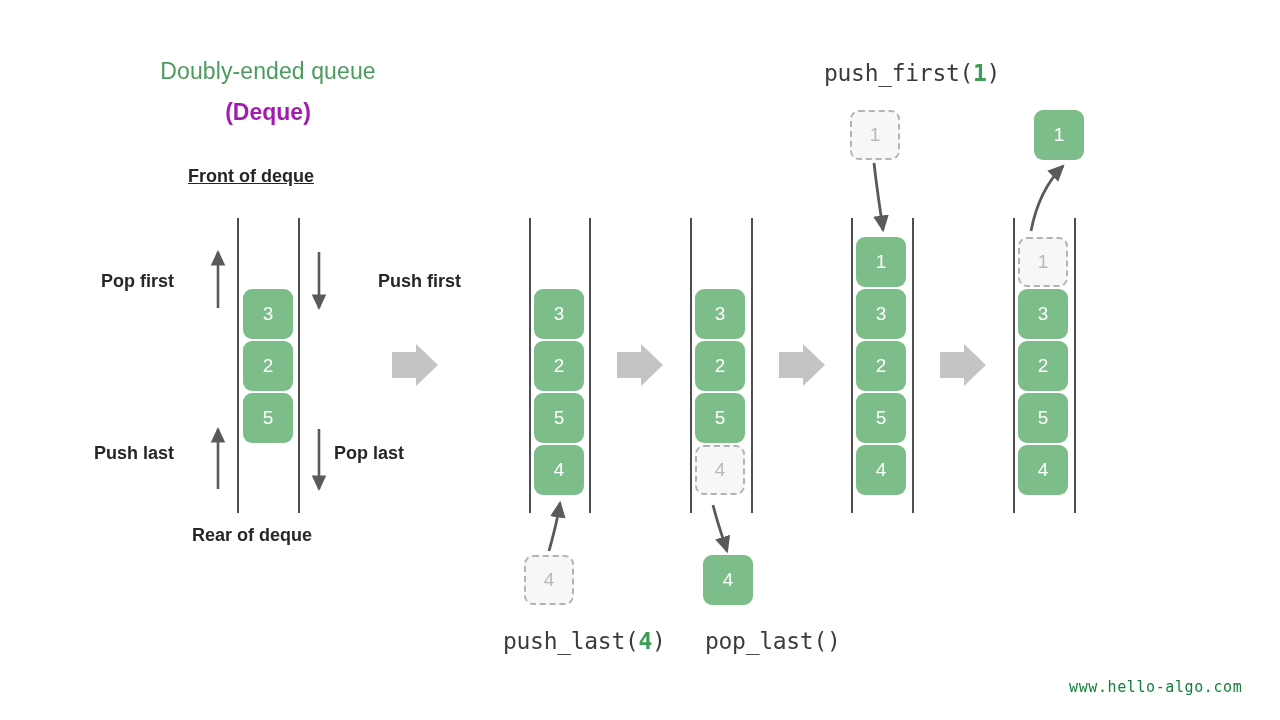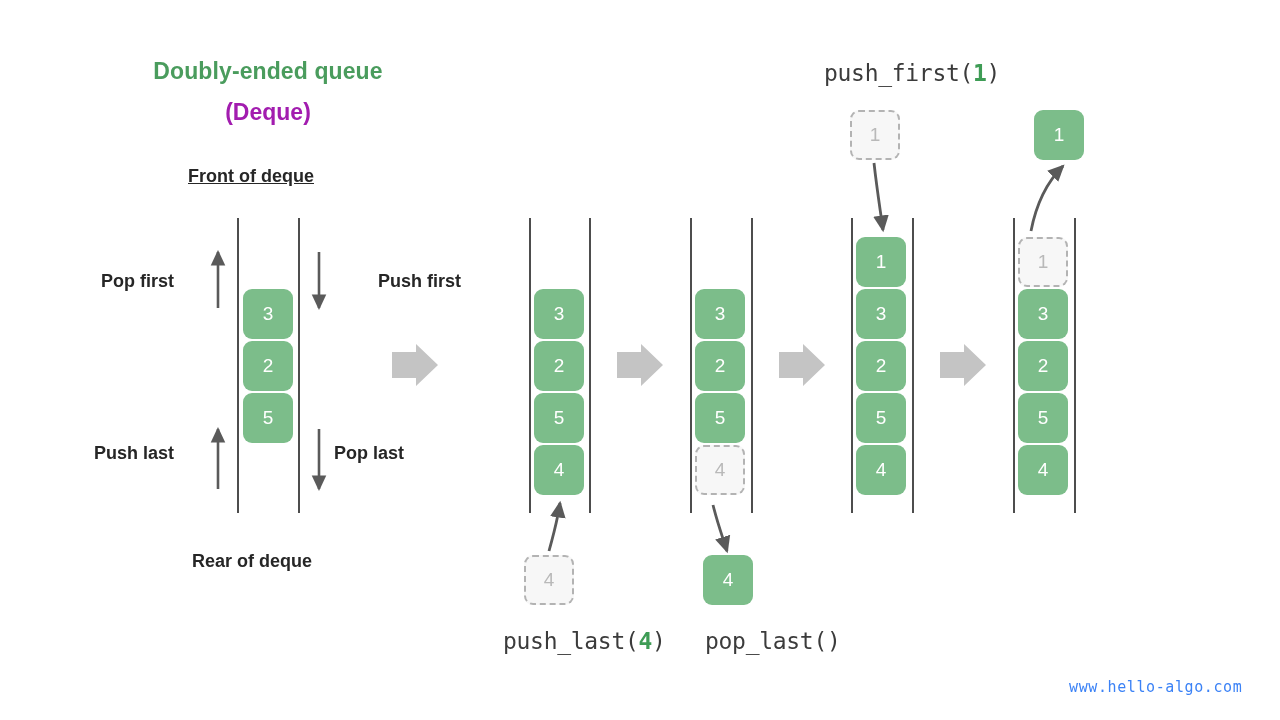--- a/index.html
+++ b/index.html
@@ -17,21 +17,21 @@
     height: 720px;
     overflow: hidden;
     background: #ffffff;
   }
 
   
   .title {
     position: absolute;
     text-align: center;
     color: #4a9c5d;
-    font-weight: bold;
+    font-weight: normal;
     font-size: 23px;
     letter-spacing: 0.1px;
     white-space: nowrap;
   }
   .sub-title {
     position: absolute;
     text-align: center;
     color: #a21caf;
     font-weight: bold;
     font-size: 23px;
@@ -51,21 +51,21 @@
     font-size: 23px;
     white-space: nowrap;
     letter-spacing: -0.3px;
   }
   .op-label .arg {
     color: #3e9c55;
     font-weight: bold;
   }
   .watermark {
     position: absolute;
-    color: #3b82f6;
+    color: #15803d;
     font-family: "DejaVu Sans Mono", "Liberation Mono", monospace;
     font-size: 15px;
     letter-spacing: 0.6px;
     white-space: nowrap;
   }
 
   
   .rail {
     position: absolute;
     width: 1.6px;
@@ -103,21 +103,21 @@
 </style>
 </head>
 <body>
 
 <div id="stage">
 
   <div class="title" style="left:143px; top:58px; width:250px;">Doubly-ended queue</div>
   <div class="sub-title" style="left:143px; top:99px; width:250px;">(Deque)</div>
 
   <div class="edge-label" style="left:188px; top:166px;text-decoration:underline;">Front of deque</div>
-  <div class="edge-label" style="left:192px; top:551px;">Rear of deque</div>
+  <div class="edge-label" style="left:192px; top:525px;">Rear of deque</div>
 
   <div class="edge-label" style="left:101px; top:271px;text-align:center;">Pop first</div>
   <div class="edge-label" style="left:340px; top:271px;margin-left:38px;">Push first</div>
   <div class="edge-label" style="left:94px; top:443px;">Push last</div>
   <div class="edge-label" style="left:334px; top:443px;">Pop last</div>
 
   <div class="op-label" style="left:824px; top:60px;">
     <span>push_first(</span><span class="arg">1</span><span>)</span>
   </div>
   <div class="op-label" style="left:503px; top:628px;">

